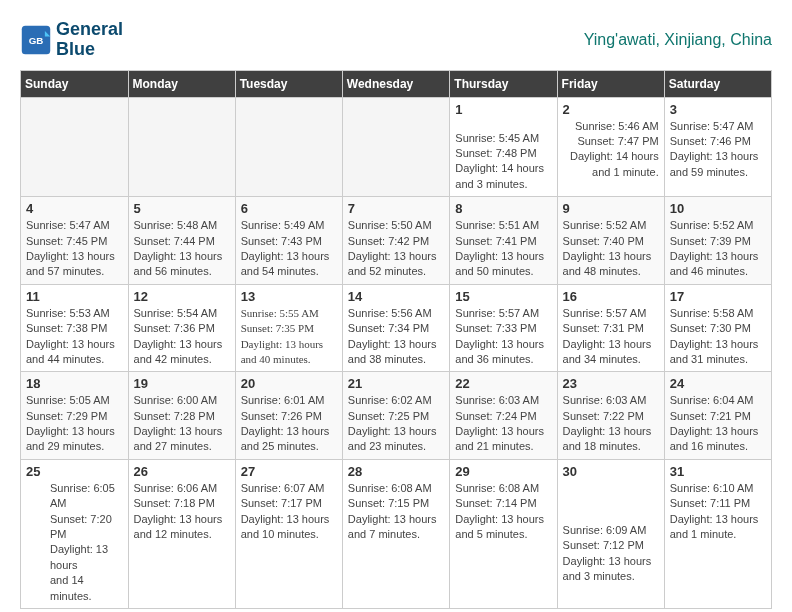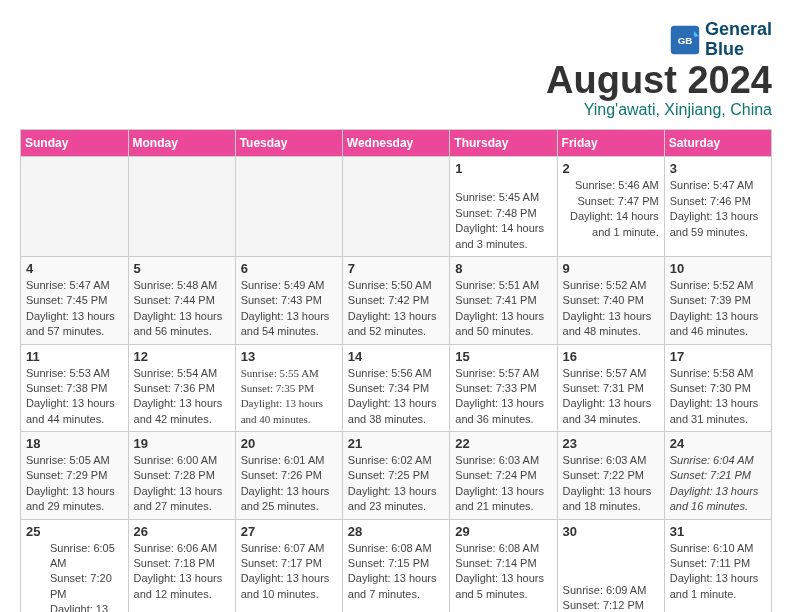--- a/index.html
+++ b/index.html
@@ -6,23 +6,22 @@
     body {
       font-family: Arial, sans-serif;
       background: #fff;
       width: 792px;
       min-height: 612px;
       padding: 20px;
     }
     .header {
       display: flex;
       justify-content: space-between;
-      align-items: flex-end;
+      align-items: center;
       margin-bottom: 10px;
-      flex-direction: column;
     }
     .logo {
       display: flex;
       align-items: center;
       gap: 4px;
     }
     .logo-text {
       font-size: 18px;
       font-weight: bold;
       color: #0c4a6e;
@@ -44,21 +43,21 @@
     .location {
       font-size: 16px;
       color: #0f766e;
     }
     .calendar {
       width: 100%;
       border-collapse: collapse;
       font-size: 11px;
     }
     .calendar th {
-      background-color: #ec4899;
+      background-color: #404040;
       color: #fff;
       padding: 6px 4px;
       text-align: left;
       font-size: 12px;
       border: 1px solid #ccc;
     }
     .calendar td {
       border: 1px solid #ccc;
       vertical-align: top;
       padding: 4px 5px;
@@ -93,21 +92,20 @@
       <rect x="2" y="2" width="32" height="32" rx="4" fill="#2a6db5"></rect>
       <text x="18" y="22" text-anchor="middle" fill="white" font-size="11" font-weight="bold" font-family="Arial">GB</text>
       <polygon points="28,8 34,14 28,14" fill="#4fc3f7"></polygon>
     </svg>
     <div class="logo-text">
       <div>General</div>
       <div>Blue</div>
     </div>
   </div>
   <div class="title-block">
-    <div class="month-year">August 2024</div>
     <div class="location">Ying'awati, Xinjiang, China</div>
   </div>
 </div>
 
 <table class="calendar">
   <thead>
     <tr>
     <th>Sunday</th>
         <th>Monday</th>
         <th>Tuesday</th>
@@ -285,21 +283,21 @@
         </td>
         <td>
           <span class="day-number">23</span>
           <div class="day-info" style="white-space: pre-line;">Sunrise: 6:03 AM
 Sunset: 7:22 PM
 Daylight: 13 hours
 and 18 minutes.</div>
         </td>
         <td>
           <span class="day-number">24</span>
-          <div class="day-info" style="white-space: pre-line; font-style: italic;">Sunrise: 6:04 AM
+          <div class="day-info" style="white-space: pre-line;">Sunrise: 6:04 AM
 Sunset: 7:21 PM
 Daylight: 13 hours
 and 16 minutes.</div>
         </td>
       </tr>
       <tr>
         <td>
           <span class="day-number">25</span>
           <div class="day-info" style="white-space: pre-line; margin-left: 24px;">Sunrise: 6:05 AM
 Sunset: 7:20 PM

